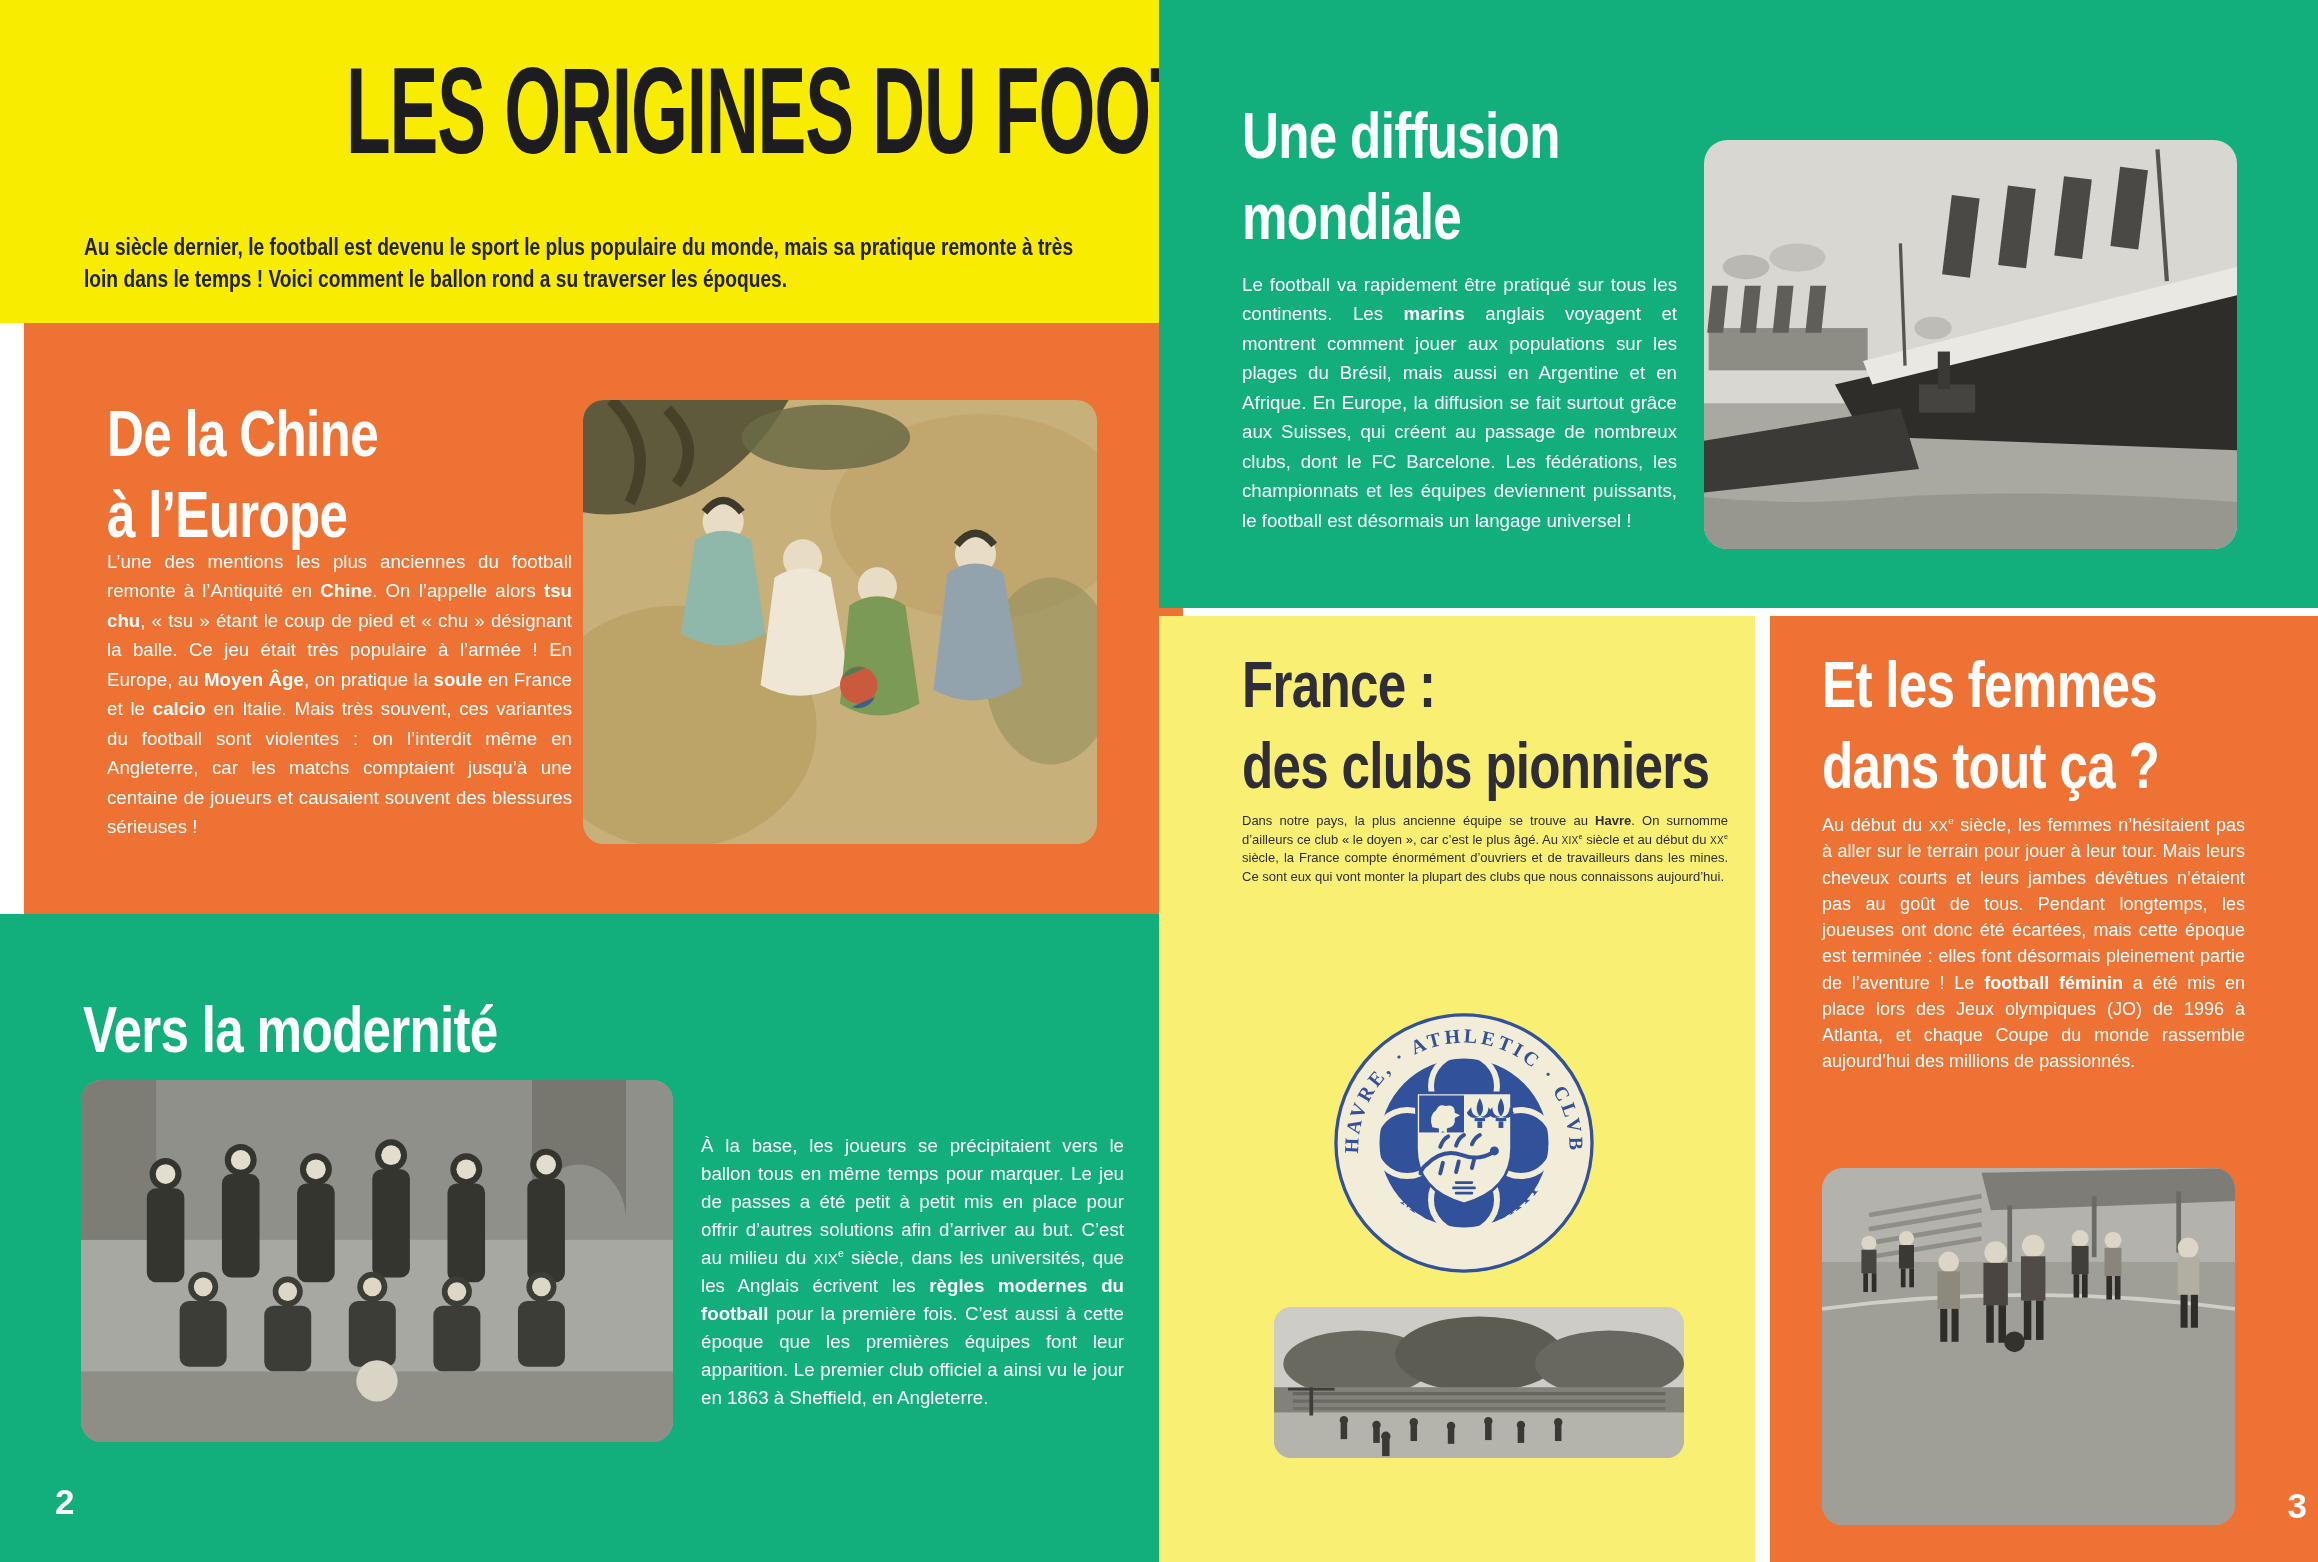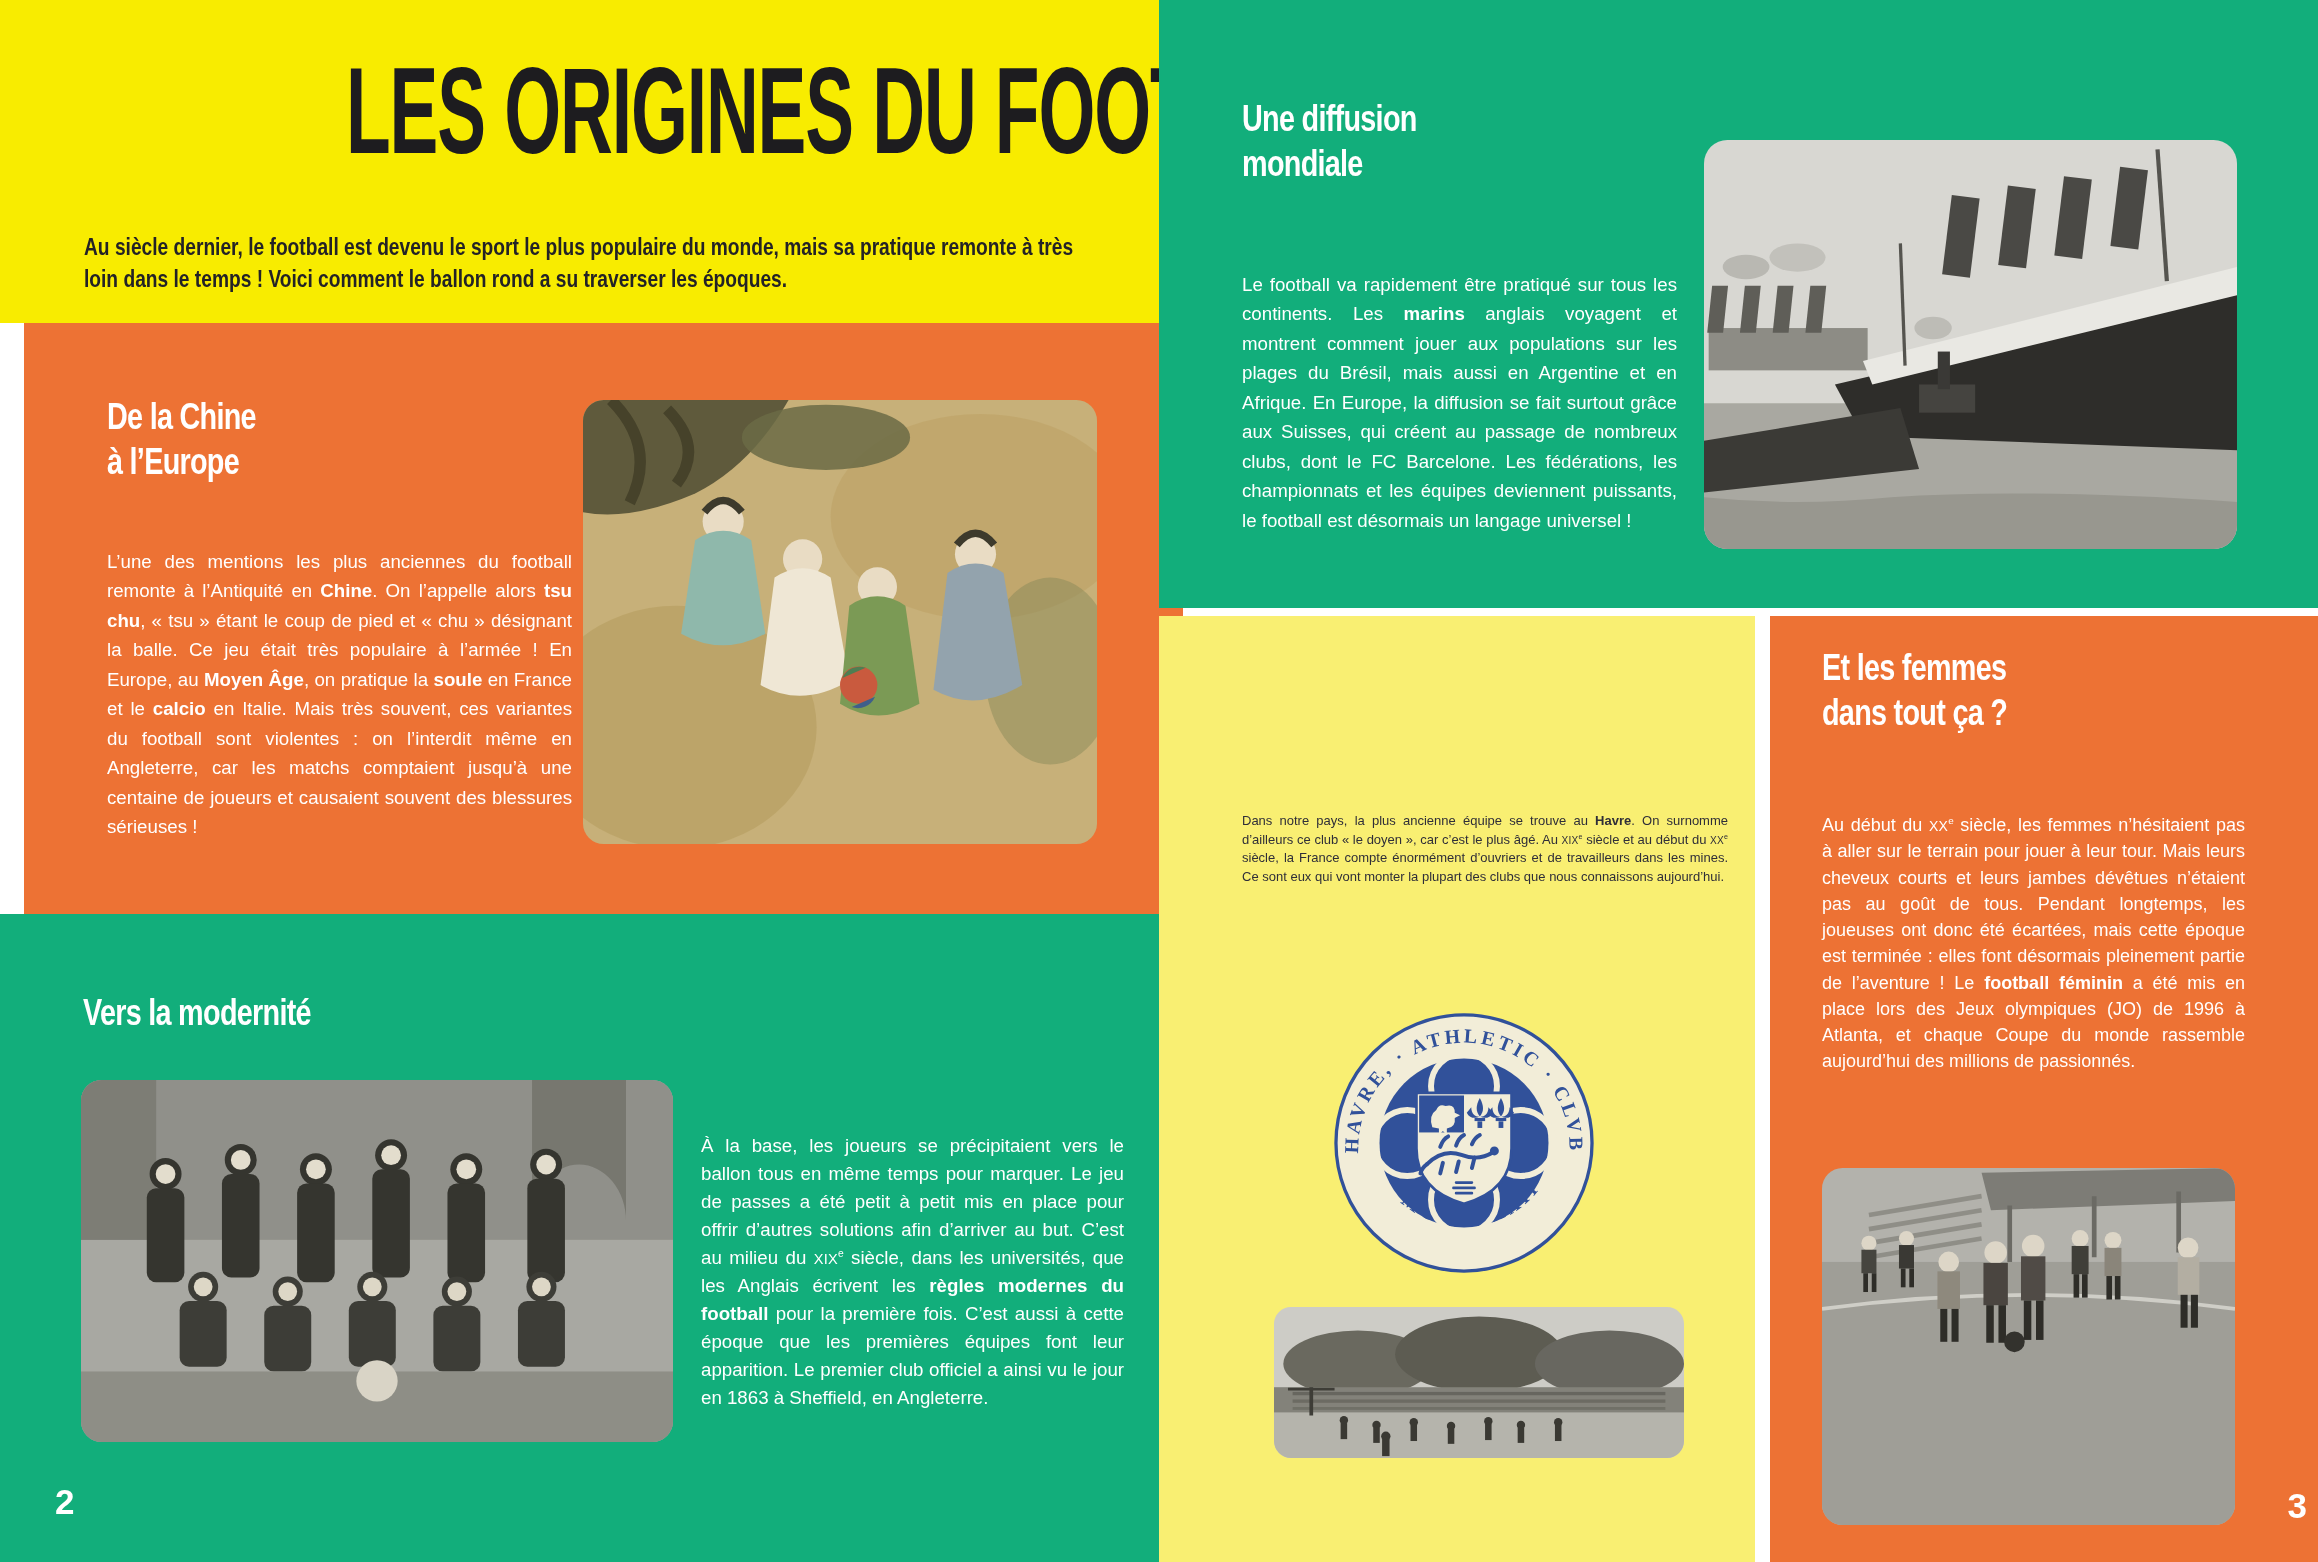--- a/index.html
+++ b/index.html
@@ -18,21 +18,21 @@
   .cond{display:inline-block;transform:scaleX(0.8);transform-origin:left top;white-space:nowrap;}
   .hero-title{margin-top:50px;text-align:center;font-size:122px;font-weight:700;
     color:#1d1c1f;letter-spacing:-1.9px;line-height:1;}
   .hero-title .cond{transform:scaleX(0.6);transform-origin:center top;}
   .hero-intro{position:absolute;left:84px;top:209px;width:1234px;
     transform:scaleX(0.82);transform-origin:left top;
     font-size:23.4px;line-height:1.35;font-weight:700;color:#232226;letter-spacing:0;}
   h2{margin:0;font-weight:700;line-height:1.26;letter-spacing:-0.9px;}
   .h-white{color:#ffffff;}
   .h-dark{color:#2F2E38;}
-  .hsec{position:absolute;font-size:36px;}
+  .hsec{position:absolute;font-size:64px;}
   .body-p{position:absolute;margin:0;text-align:justify;}
   .p-white{color:#ffffff;}
   .p-dark{color:#2F2E38;}
   .p40{font-size:18.7px;line-height:1.575;}
   .p40b{font-size:18.7px;line-height:1.5;margin-top:44px;}
   .p37{font-size:13px;line-height:1.43;}
   .p38{font-size:18px;line-height:1.46;}
   b{font-weight:700;}
   .sc{font-size:0.78em;text-transform:uppercase;letter-spacing:0.2px;}
   sup{font-size:0.55em;vertical-align:super;line-height:0;}
@@ -209,20 +209,24 @@
         <polygon points="0,64 42,57 46,70 0,75" fill="#3b3a36"></polygon>
         <rect x="46" y="52" width="12" height="6" fill="#454440"></rect>
         <rect x="50" y="45" width="2.6" height="8" fill="#3a3936"></rect>
         <ellipse cx="49" cy="40" rx="4" ry="2.4" fill="#bdbcb6"></ellipse>
         <path d="M0,76 q20,2 40,0 q30,-2 74,1 l0,10 -114,0 z" fill="#98978f"></path>
       </svg>
     </div>
   </section>
 
   <section class="block b-france">
+    <h2 class="hsec h-dark" style="left:83px;top:29px;position:absolute;">
+      <span class="cond">France :</span><br>
+      <span class="cond">des clubs pionniers</span>
+    </h2>
     <p class="body-p p37 p-dark" style="left:83px;top:196px;width:486px;"><span>Dans notre pays, la plus ancienne équipe se trouve au </span><b>Havre</b><span>. On surnomme d’ailleurs ce club « le doyen », car c’est le plus âgé. Au </span><span class="sc">xix</span><sup>e</sup><span> siècle et au début du </span><span class="sc">xx</span><sup>e</sup><span> siècle, la France compte énormément d’ouvriers et de travailleurs dans les mines. Ce sont eux qui vont monter la plupart des clubs que nous connaissons aujourd’hui.</span></p>
 
     <div class="seal" style="left:173px;top:395px;width:264px;height:264px;">
       <svg viewBox="0 0 200 200">
         <circle cx="100" cy="100" r="97" fill="#f2edd8" stroke="#31519A" stroke-width="2.5"></circle>
         <defs>
           <path id="arcT" d="M 20 104 A 80 80 0 0 1 180 104" fill="none"></path>
           <path id="arcB" d="M 34 120 A 72 72 0 0 0 166 120" fill="none"></path>
         </defs>
         <text font-size="15" font-weight="bold" fill="#31519A" letter-spacing="2.5" font-family="Liberation Serif, DejaVu Serif, serif">

